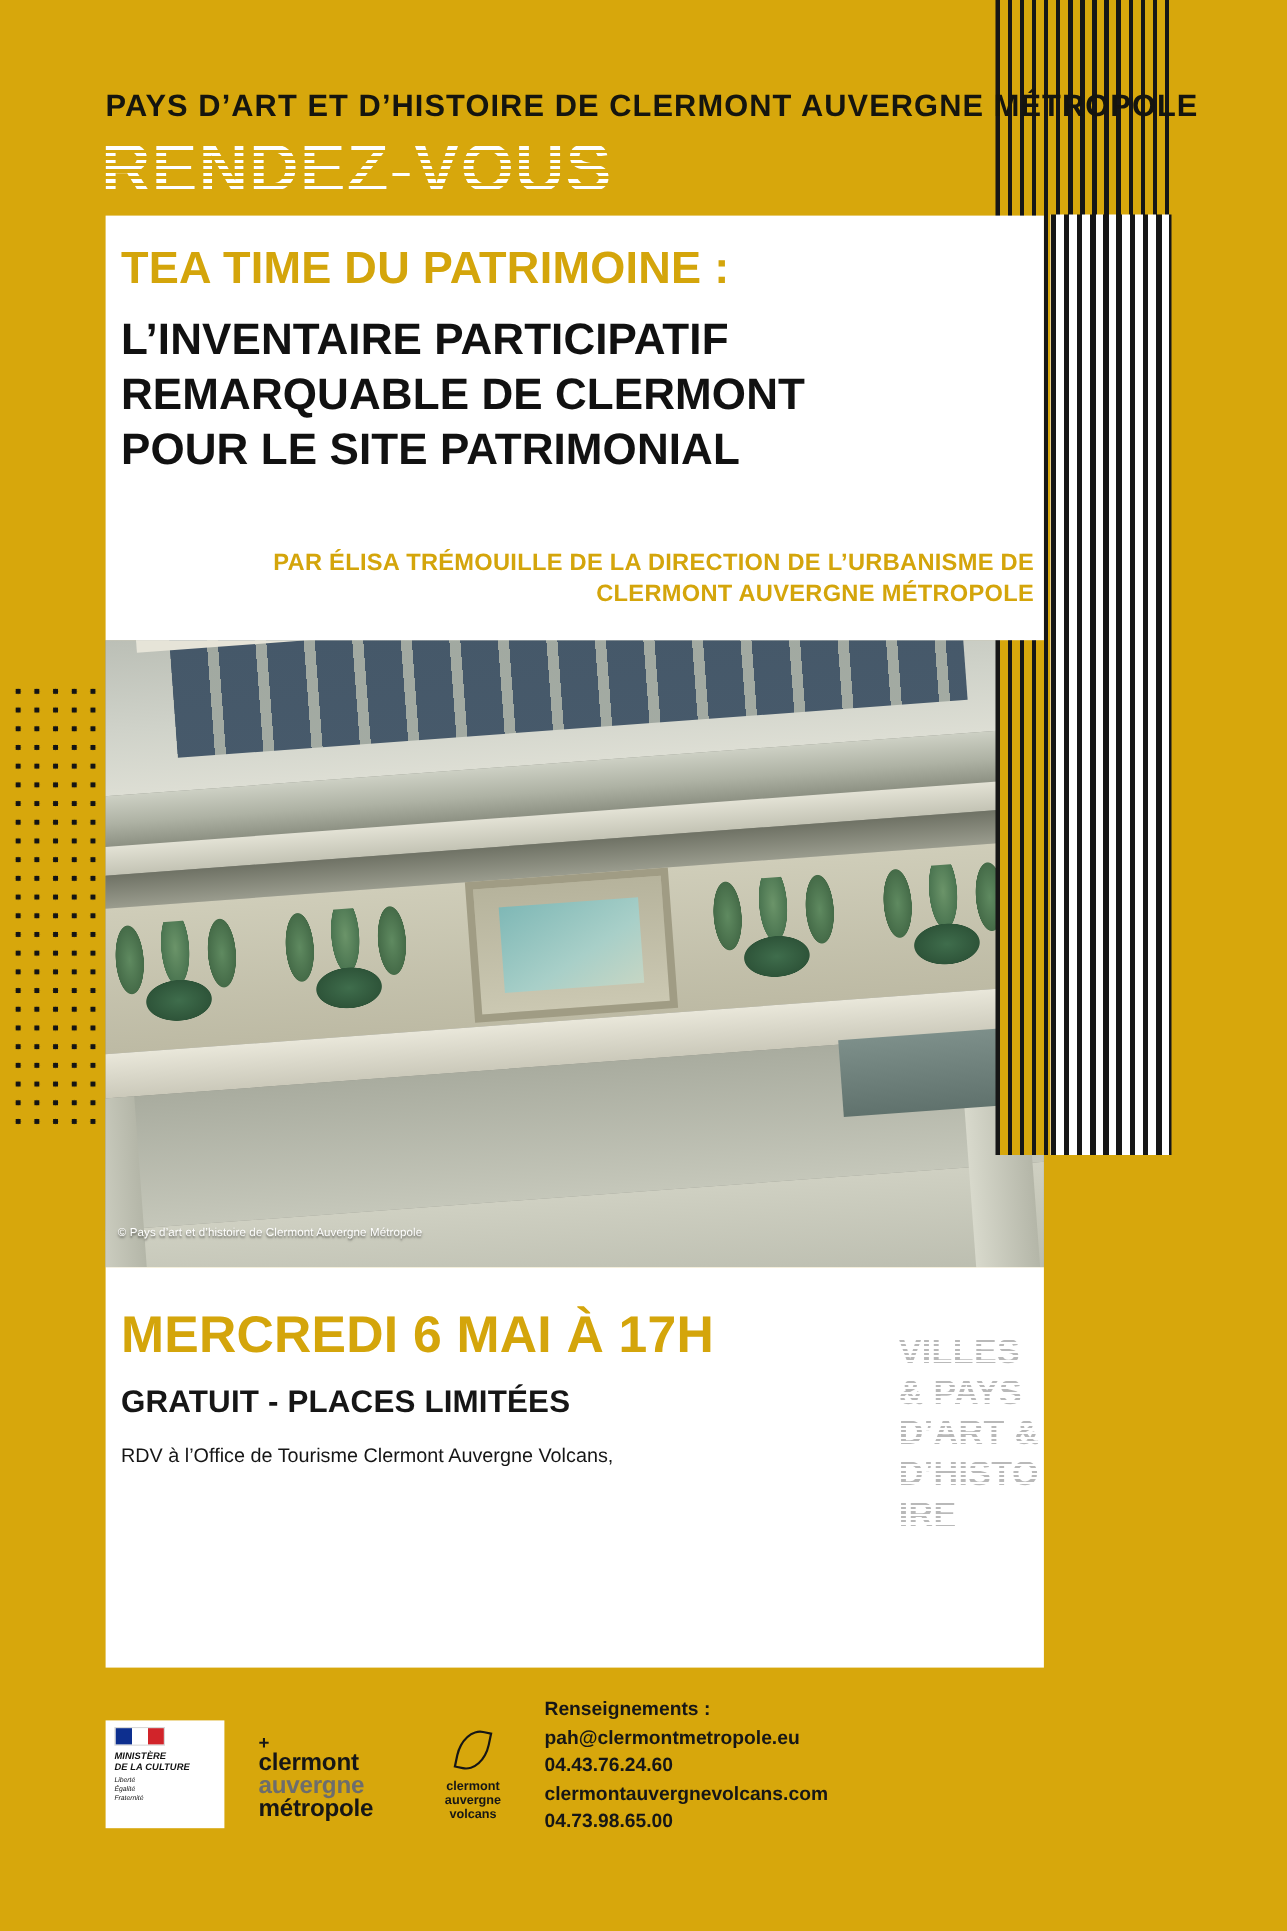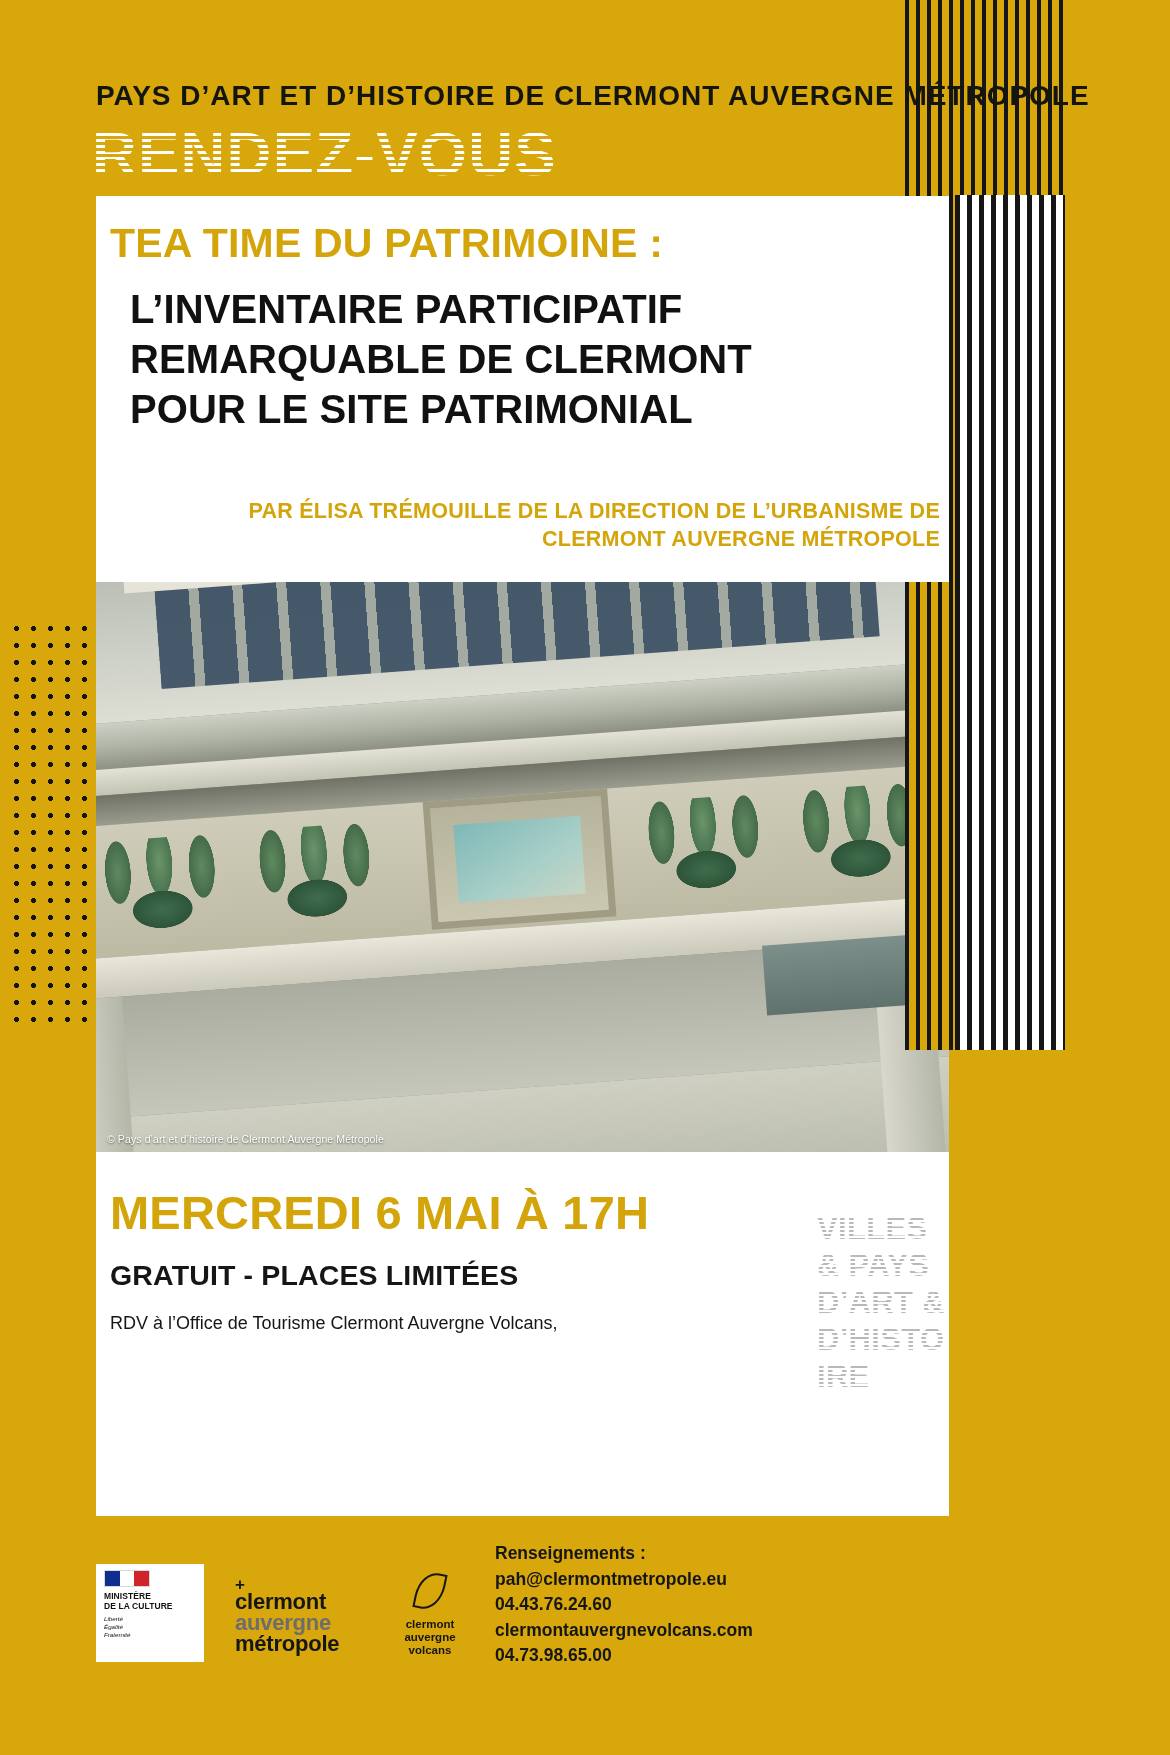--- a/index.html
+++ b/index.html
@@ -129,21 +129,21 @@
     position: absolute;
     left: 14px;
     top: 88px;
     width: 830px;
     font-size: 40px;
     font-weight: bold;
     line-height: 50px;
     letter-spacing: 0.002em;
     color: #111111;
   }
-  .title-2 span { display: block; white-space: nowrap; margin-left: 20px; }
+  .title-2 span { display: block; white-space: nowrap; }
   .subtitle {
     position: absolute;
     left: 14px;
     top: 301px;
     width: 830px;
     font-size: 21.5px;
     font-weight: bold;
     line-height: 28px;
     letter-spacing: 0.012em;
     color: #d4a50b;
@@ -241,21 +241,21 @@
     position: absolute; top: 424px; width: 58px; height: 240px;
     background: linear-gradient(to right, #d8d9cc, #b4b6a8);
   }
   .ph-blue {
     position: absolute; left: 700px; top: 420px; width: 150px; height: 70px;
     background: linear-gradient(to bottom, #7d8f8a, #60726d);
   }
   .photo-credit {
     position: absolute;
     left: 11px;
-    bottom: 7px;
+    bottom: 25px;
     font-size: 10.5px;
     color: #ffffff;
     letter-spacing: 0.01em;
     text-shadow: 0 1px 2px rgba(0,0,0,0.55);
     z-index: 4;
   }
 
   
   .info-panel {
     position: absolute;
@@ -338,21 +338,21 @@
     padding: 6px 8px;
     box-sizing: border-box;
   }
   .flag {
     width: 46px; height: 17px;
     background: linear-gradient(to right, #0d2f8f 0 33.3%, #ffffff 33.3% 66.6%, #d1242a 66.6% 100%);
     border: 0.5px solid #d8d8d8;
     box-sizing: border-box;
     margin-bottom: 4px;
   }
-  .min-t1 { font-size: 8.5px; font-weight: bold; color: #111; line-height: 10px; letter-spacing: 0.01em; }
+  .min-t1 { font-size: 8.5px; font-weight: bold; color: #111; line-height: 10px; letter-spacing: 0.01em; font-style: italic; }
   .min-t2 { font-size: 6.2px; font-style: italic; color: #111; line-height: 8px; margin-top: 4px; }
 
   .logo-cam {
     position: absolute;
     left: 235px;
     top: 62px;
     width: 130px;
     color: #161616;
   }
   .cam-plus { font-size: 17px; font-weight: bold; line-height: 13px; }

